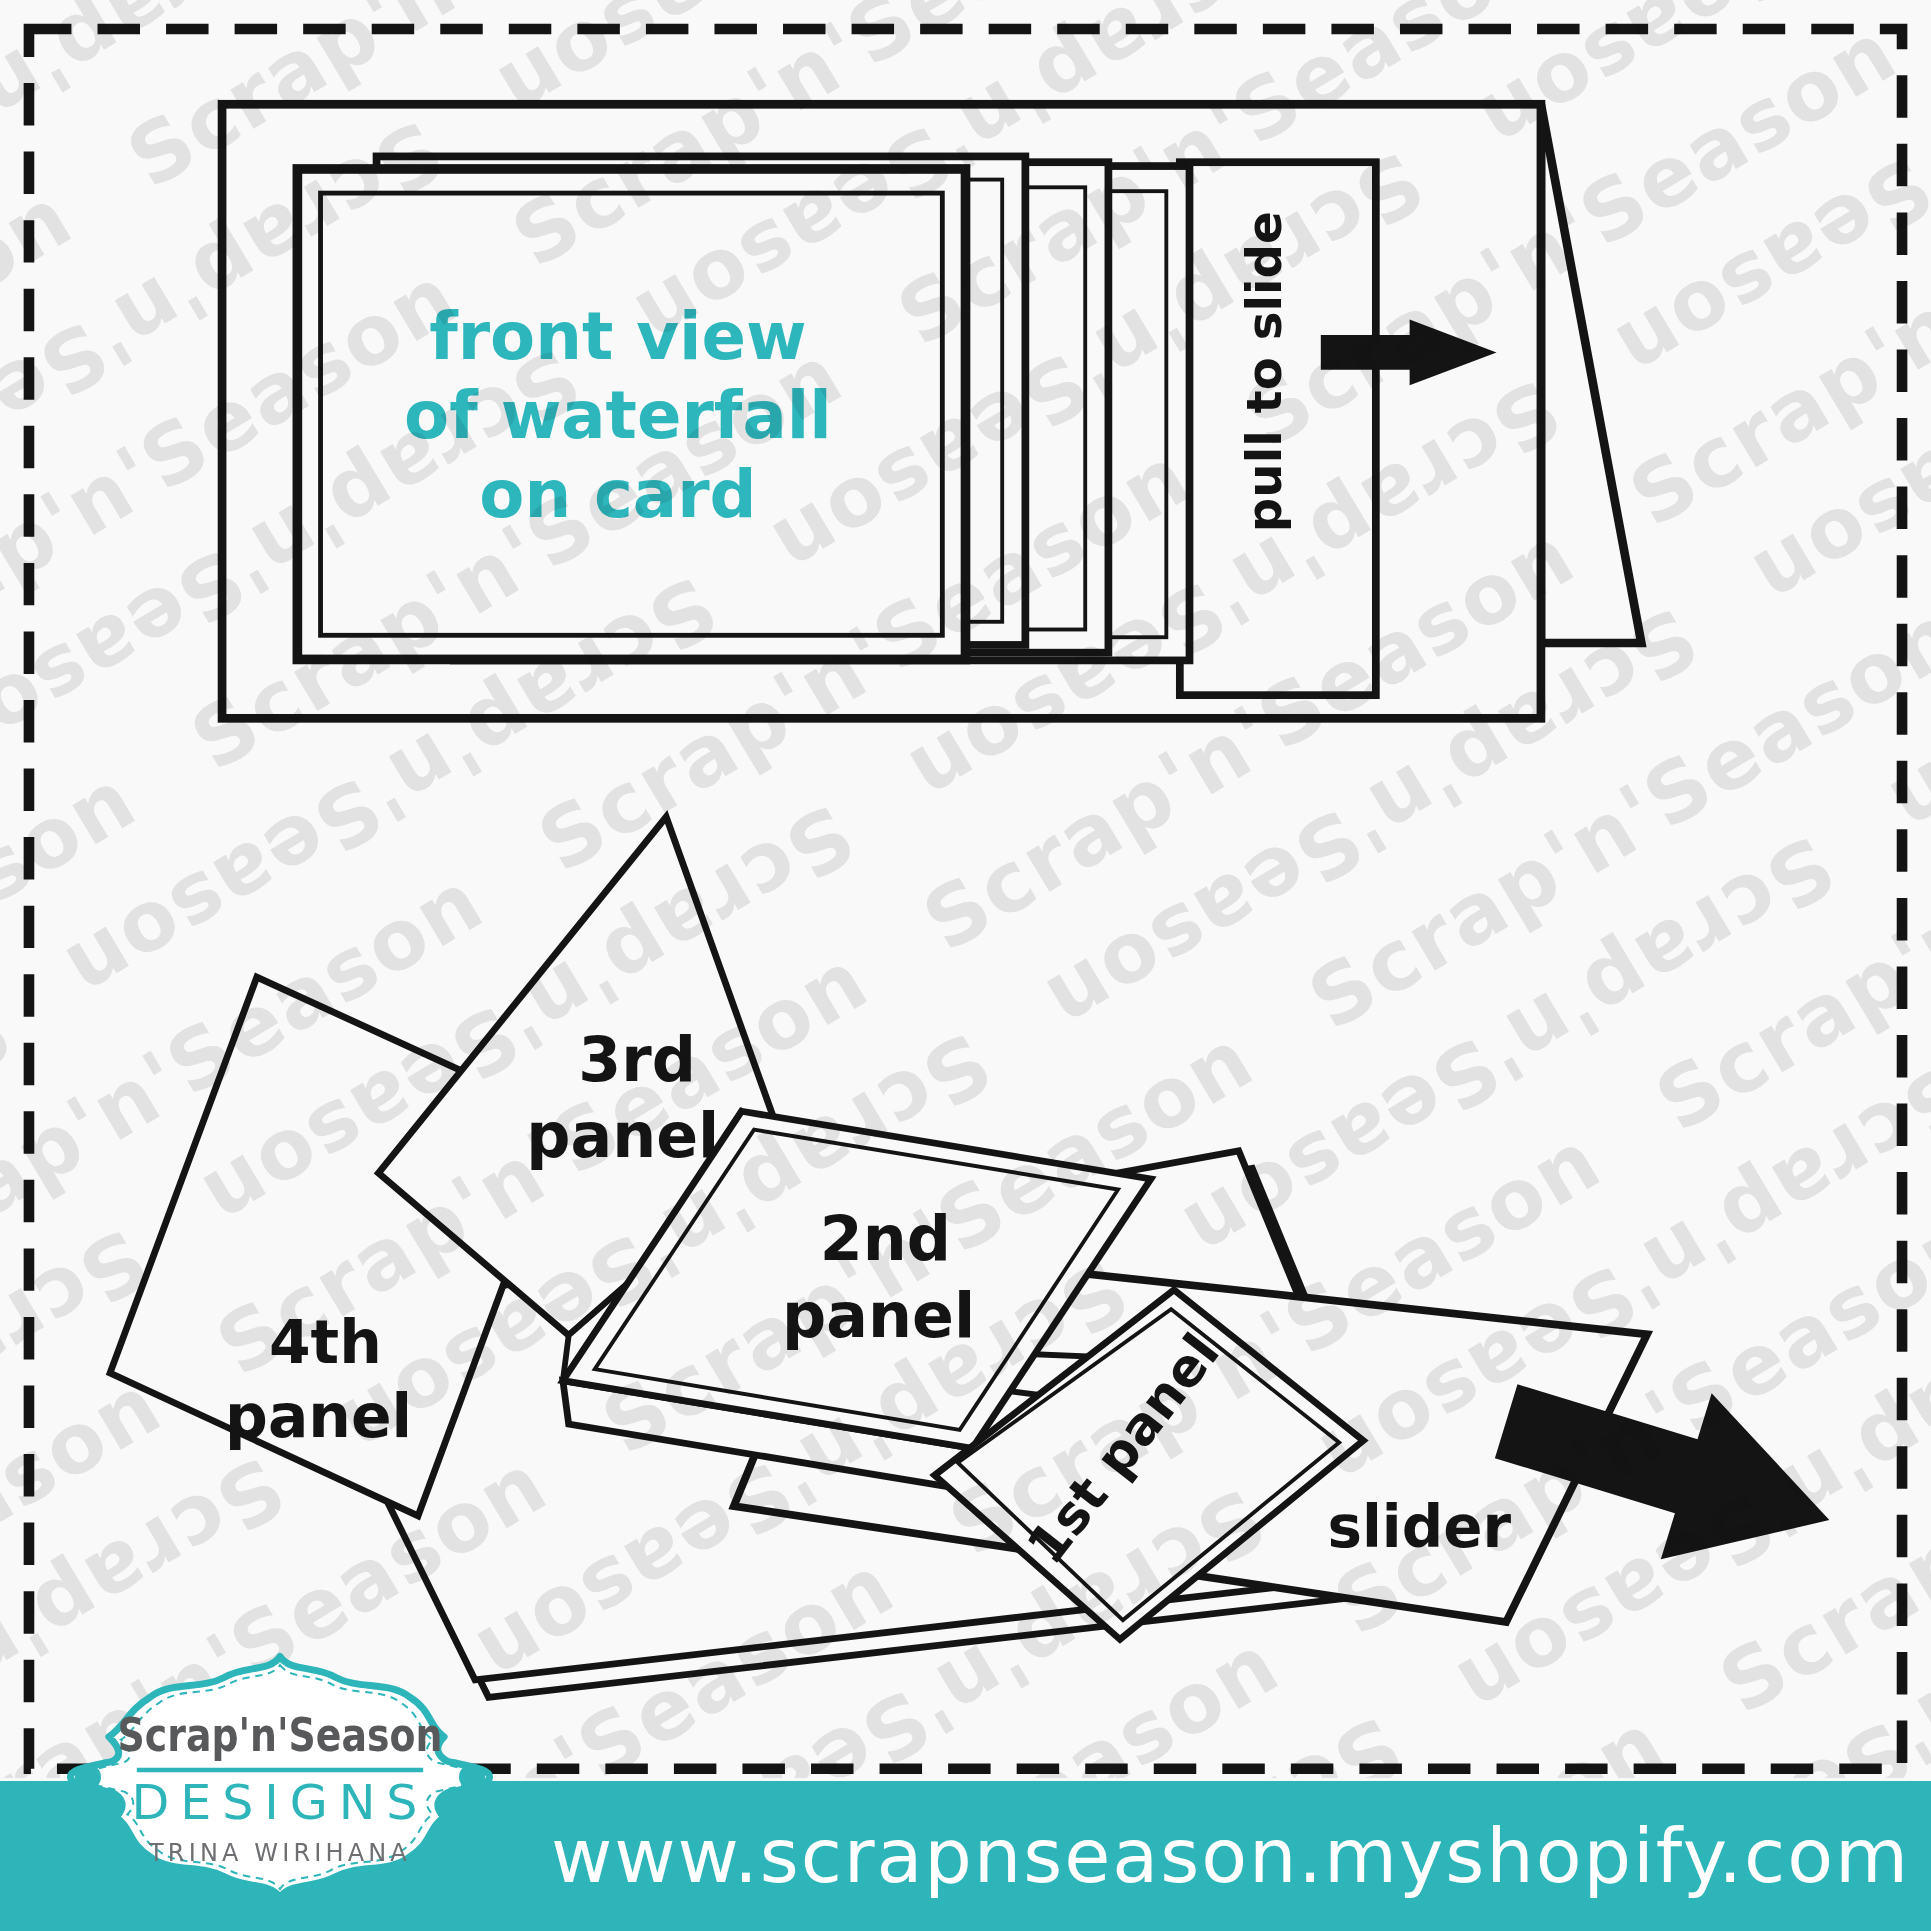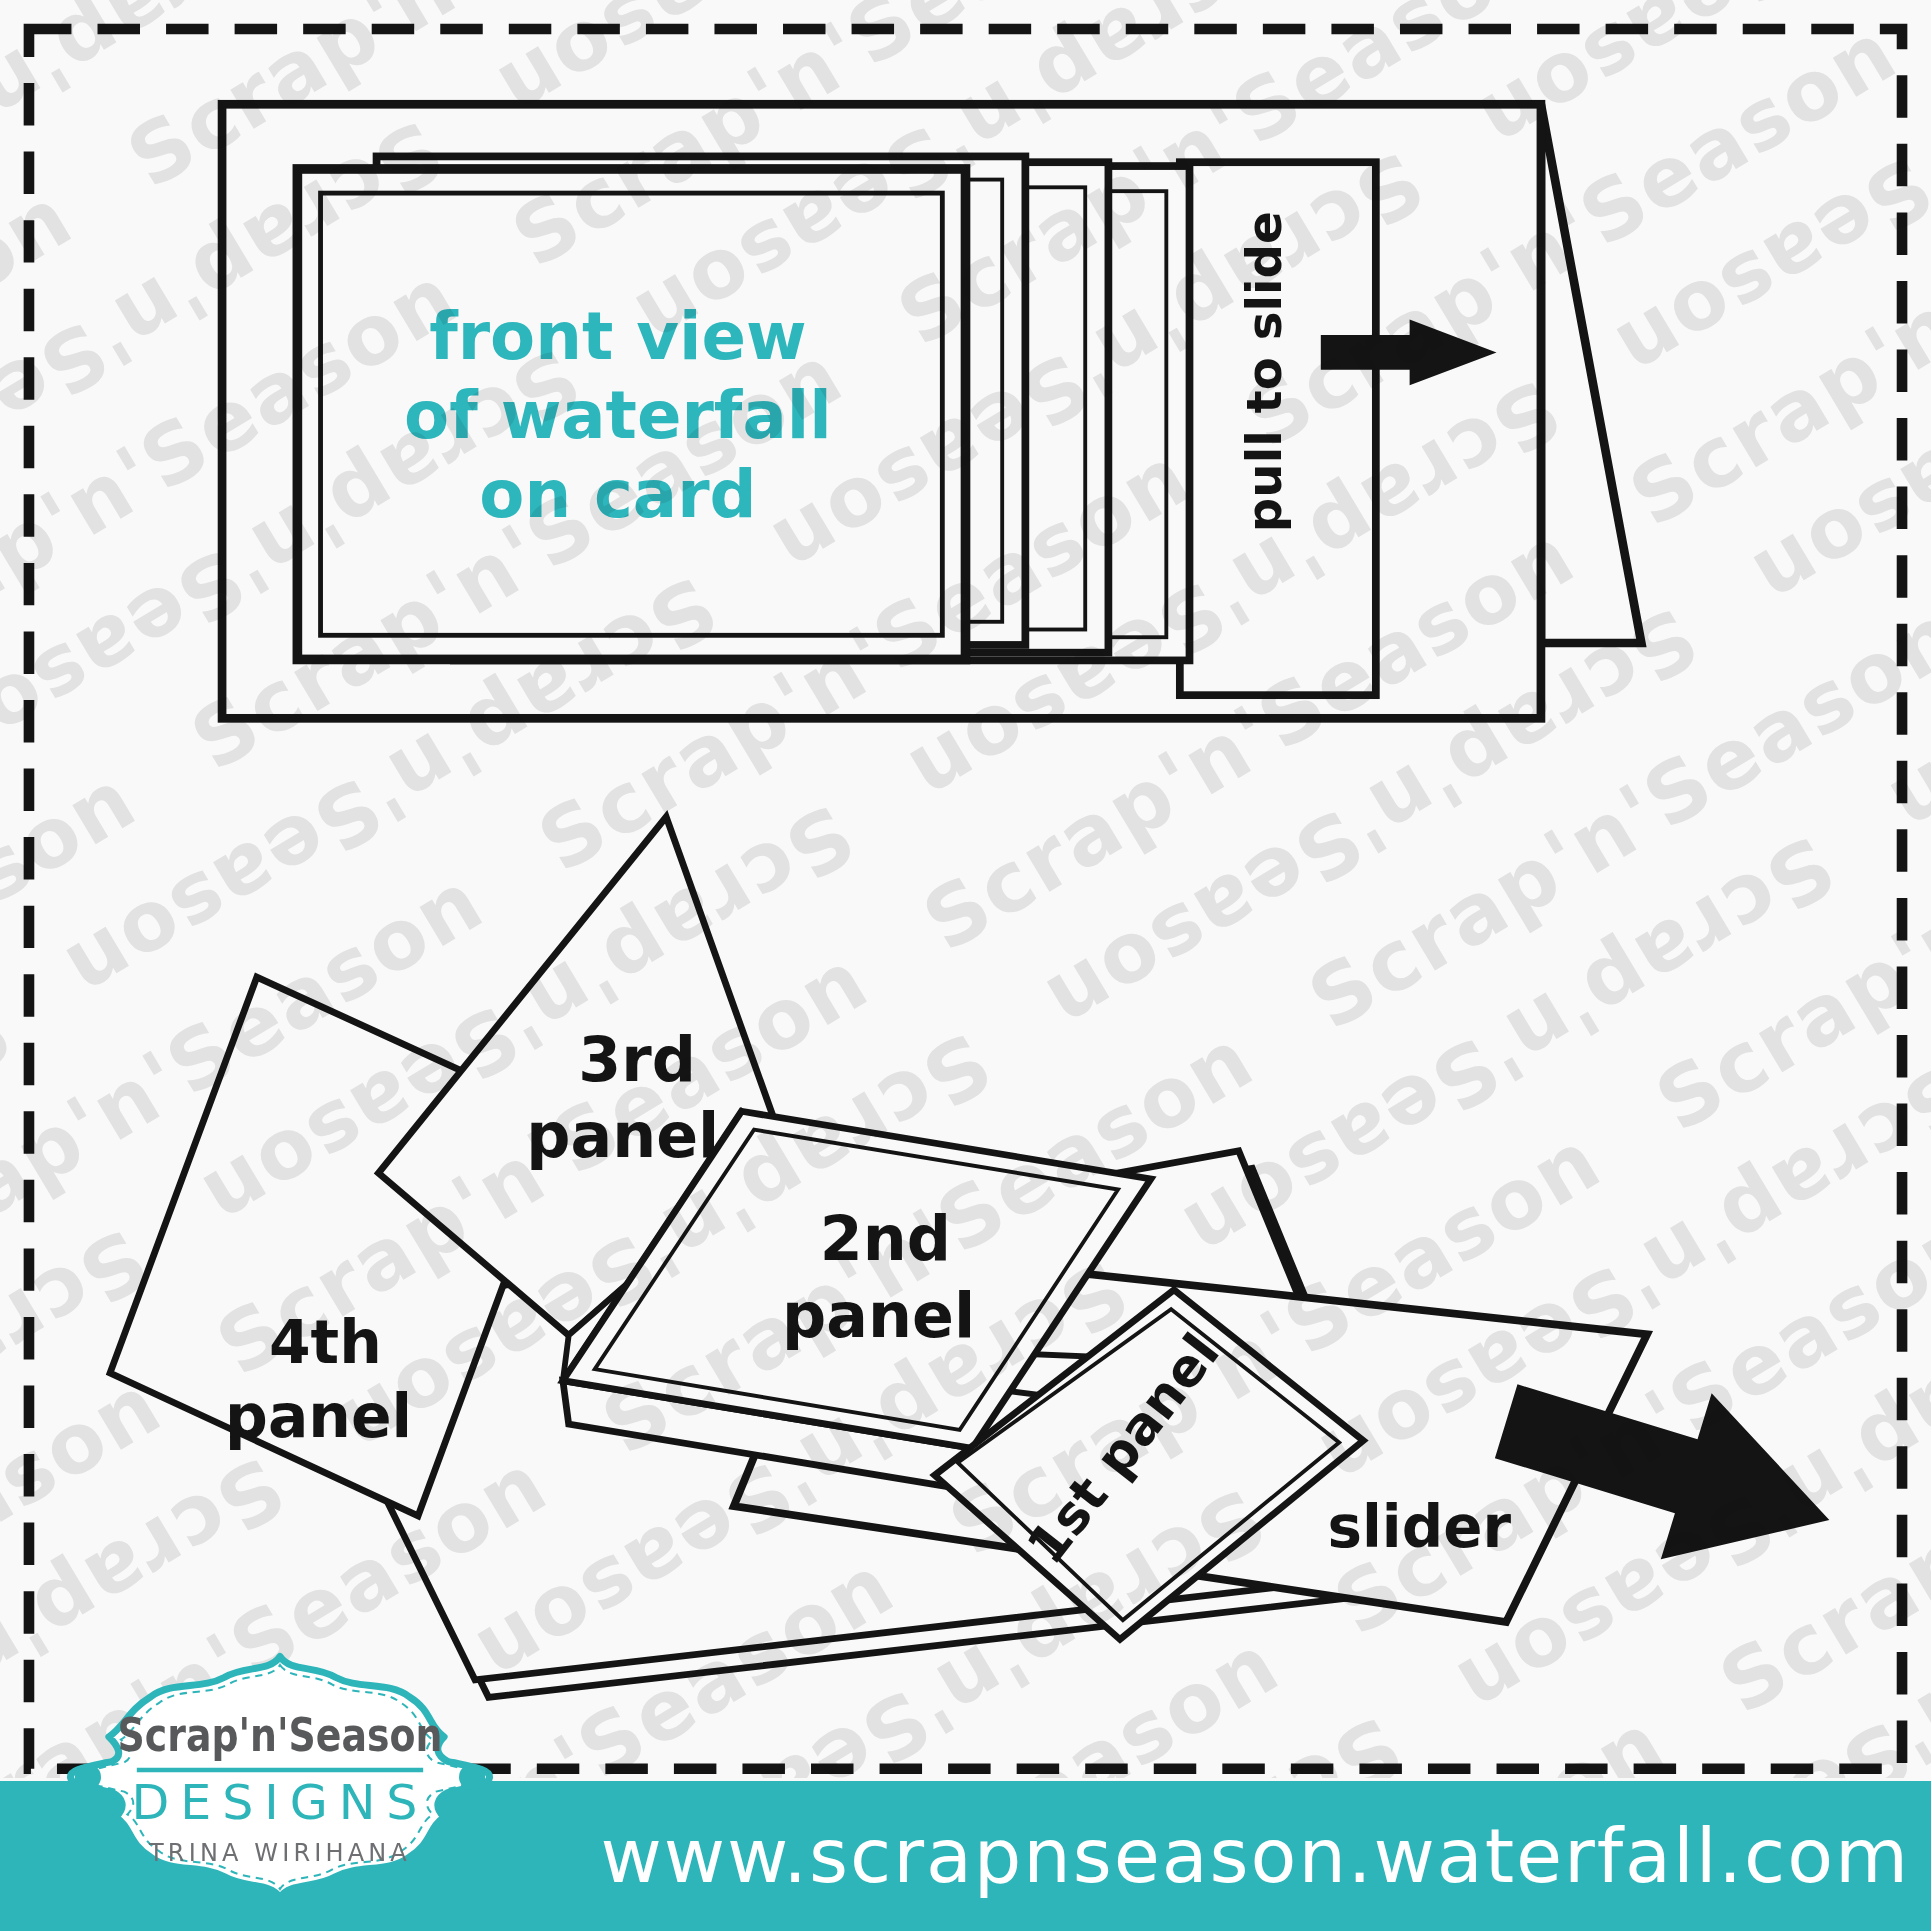--- a/index.html
+++ b/index.html
@@ -146,21 +146,21 @@
       <div class="wm-row wm-flip" style="margin-left: -579px;">Scrap'n'Season Scrap'n'Season Scrap'n'Season Scrap'n'Season Scrap'n'Season Scrap'n'Season Scrap'n'Season Scrap'n'Season Scrap'n'Season Scrap'n'Season </div>
       <div class="wm-row" style="margin-left: 0px;">Scrap'n'Season Scrap'n'Season Scrap'n'Season Scrap'n'Season Scrap'n'Season Scrap'n'Season Scrap'n'Season Scrap'n'Season Scrap'n'Season Scrap'n'Season </div>
       <div class="wm-row wm-flip" style="margin-left: -290px;">Scrap'n'Season Scrap'n'Season Scrap'n'Season Scrap'n'Season Scrap'n'Season Scrap'n'Season Scrap'n'Season Scrap'n'Season Scrap'n'Season Scrap'n'Season </div>
       <div class="wm-row" style="margin-left: -579px;">Scrap'n'Season Scrap'n'Season Scrap'n'Season Scrap'n'Season Scrap'n'Season Scrap'n'Season Scrap'n'Season Scrap'n'Season Scrap'n'Season Scrap'n'Season </div>
       <div class="wm-row wm-flip" style="margin-left: 0px;">Scrap'n'Season Scrap'n'Season Scrap'n'Season Scrap'n'Season Scrap'n'Season Scrap'n'Season Scrap'n'Season Scrap'n'Season Scrap'n'Season Scrap'n'Season </div>
       <div class="wm-row" style="margin-left: -290px;">Scrap'n'Season Scrap'n'Season Scrap'n'Season Scrap'n'Season Scrap'n'Season Scrap'n'Season Scrap'n'Season Scrap'n'Season Scrap'n'Season Scrap'n'Season </div>
     </div>
 </div>
 
 <div class="bar">
-  <span class="url">www.scrapnseason.waterfall.com</span>
+  <span class="url">www.scrapnseason.myshopify.com</span>
 </div>
 
 <svg id="badge" viewBox="0 0 520 300">
   <path d="M260,12
            C272,30 300,22 324,36 C350,50 384,40 408,58 C434,74 430,92 448,104
            C436,116 440,126 452,132 C488,140 500,142 500,150
            C500,158 488,160 452,168 C440,174 436,184 448,196
            C430,208 434,226 408,242 C384,260 350,250 324,264 C300,278 272,270 260,288
            C248,270 220,278 196,264 C170,250 136,260 112,242 C86,226 90,208 72,196
            C84,184 80,174 68,168 C32,160 20,158 20,150

